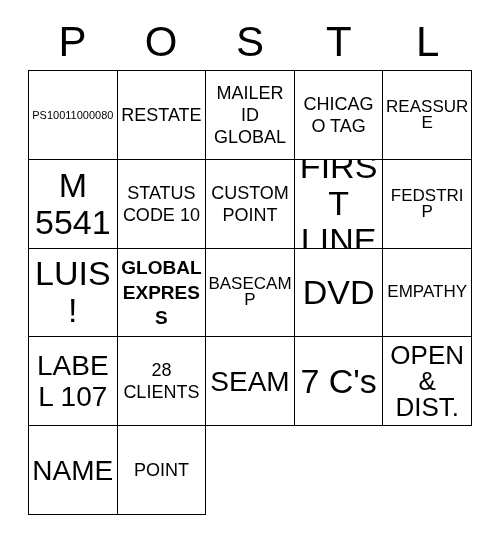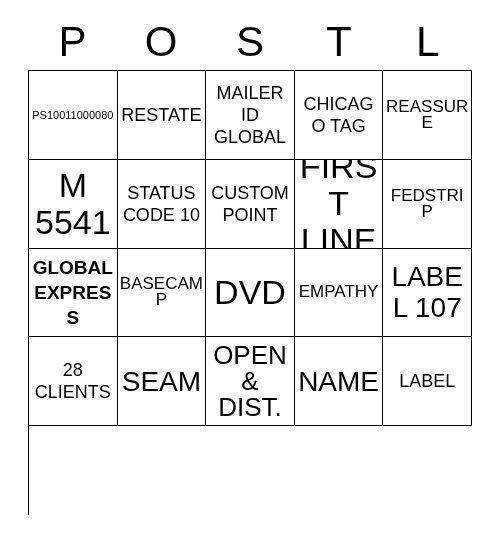--- a/index.html
+++ b/index.html
@@ -117,20 +117,23 @@
       </div>
       <div class="cell fs-m">
         <span>CUSTOM POINT</span>
       </div>
       <div class="cell fs-xxl">
         <span>FIRST LINE</span>
       </div>
       <div class="cell fs-xs">
         <span>FEDSTRIP</span>
       </div>
+      <div class="cell fs-xxl">
+        <span>LUIS!</span>
+      </div>
       <div class="cell fs-s">
         <span>GLOBAL EXPRESS</span>
       </div>
       <div class="cell fs-xs">
         <span>BASECAMP</span>
       </div>
       <div class="cell fs-xxl">
         <span>DVD</span>
       </div>
       <div class="cell fs-xs">
@@ -138,24 +141,27 @@
       </div>
       <div class="cell fs-xl">
         <span>LABEL 107</span>
       </div>
       <div class="cell fs-m">
         <span>28 CLIENTS</span>
       </div>
       <div class="cell fs-xl">
         <span>SEAM</span>
       </div>
+      <div class="cell fs-xxl">
+        <span>7 C's</span>
+      </div>
       <div class="cell fs-l">
         <span>OPEN &amp; DIST.</span>
       </div>
       <div class="cell fs-xl">
         <span>NAME</span>
       </div>
       <div class="cell fs-m">
-        <span>LABEL</span>
+        <span>POINT</span>
       </div>
     </div>
 
 </div>
 
 </body></html>

